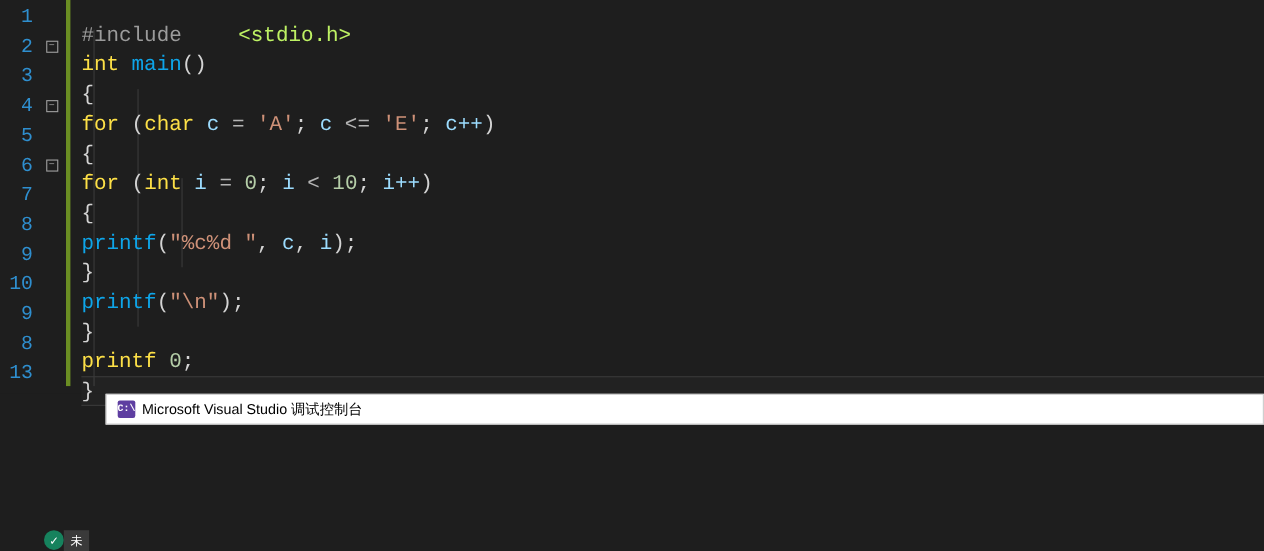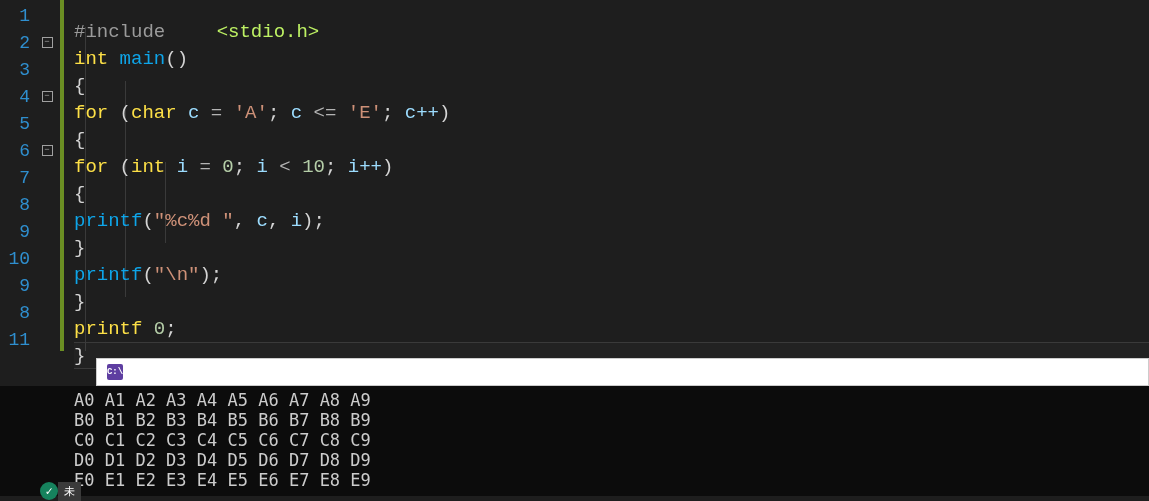--- a/index.html
+++ b/index.html
@@ -89,21 +89,21 @@
       </div>
     <div class="line-row">
         <span class="lnum">9</span>
         <span class="fold-col"></span>
       </div>
     <div class="line-row">
         <span class="lnum">8</span>
         <span class="fold-col"></span>
       </div>
     <div class="line-row">
-        <span class="lnum">11</span>
+        <span class="lnum">13</span>
         <span class="fold-col"></span>
       </div>
   </div>
   <div class="modified-bar" style="height:351px;"></div>
   <div class="code-area">
     <div class="guide" style="left:25px; height:324px; top:27px;"></div>
     <div class="guide" style="left:65px; height:216px; top:81px;"></div>
     <div class="guide" style="left:105px; height:81px; top:162px;"></div>
 
     <div class="code-line">  <span class="tok-pp">#include </span><span class="tok-inc">&lt;stdio.h&gt;</span></div>
@@ -118,24 +118,20 @@
     <div class="code-line">          <span class="tok-fn">printf</span><span class="tok-punc">(</span><span class="tok-str">"\n"</span><span class="tok-punc">);</span></div>
     <div class="code-line">      <span class="tok-punc">}</span></div>
     <div class="code-line">      <span class="tok-kw">printf</span><span> </span><span class="tok-num">0</span><span class="tok-punc">;</span></div>
     <div class="code-line cursor-line">  <span class="tok-punc">}</span></div>
   </div>
 </div>
 
 <div class="console-wrap">
   <div class="console-title">
     <span class="console-icon">C:\</span>
+    <span class="console-title-text">Microsoft Visual Studio 调试控制台</span>
   </div>
-  <div class="console-body">A0 A1 A2 A3 A4 A5 A6 A7 A8 A9
-B0 B1 B2 B3 B4 B5 B6 B7 B8 B9
-C0 C1 C2 C3 C4 C5 C6 C7 C8 C9
-D0 D1 D2 D3 D4 D5 D6 D7 D8 D9
-E0 E1 E2 E3 E4 E5 E6 E7 E8 E9</div>
 </div>
 
 <div class="status-bar">
   <span class="status-check">✓</span>
   <span class="status-seg">未</span>
 </div>
 
 </body></html>

